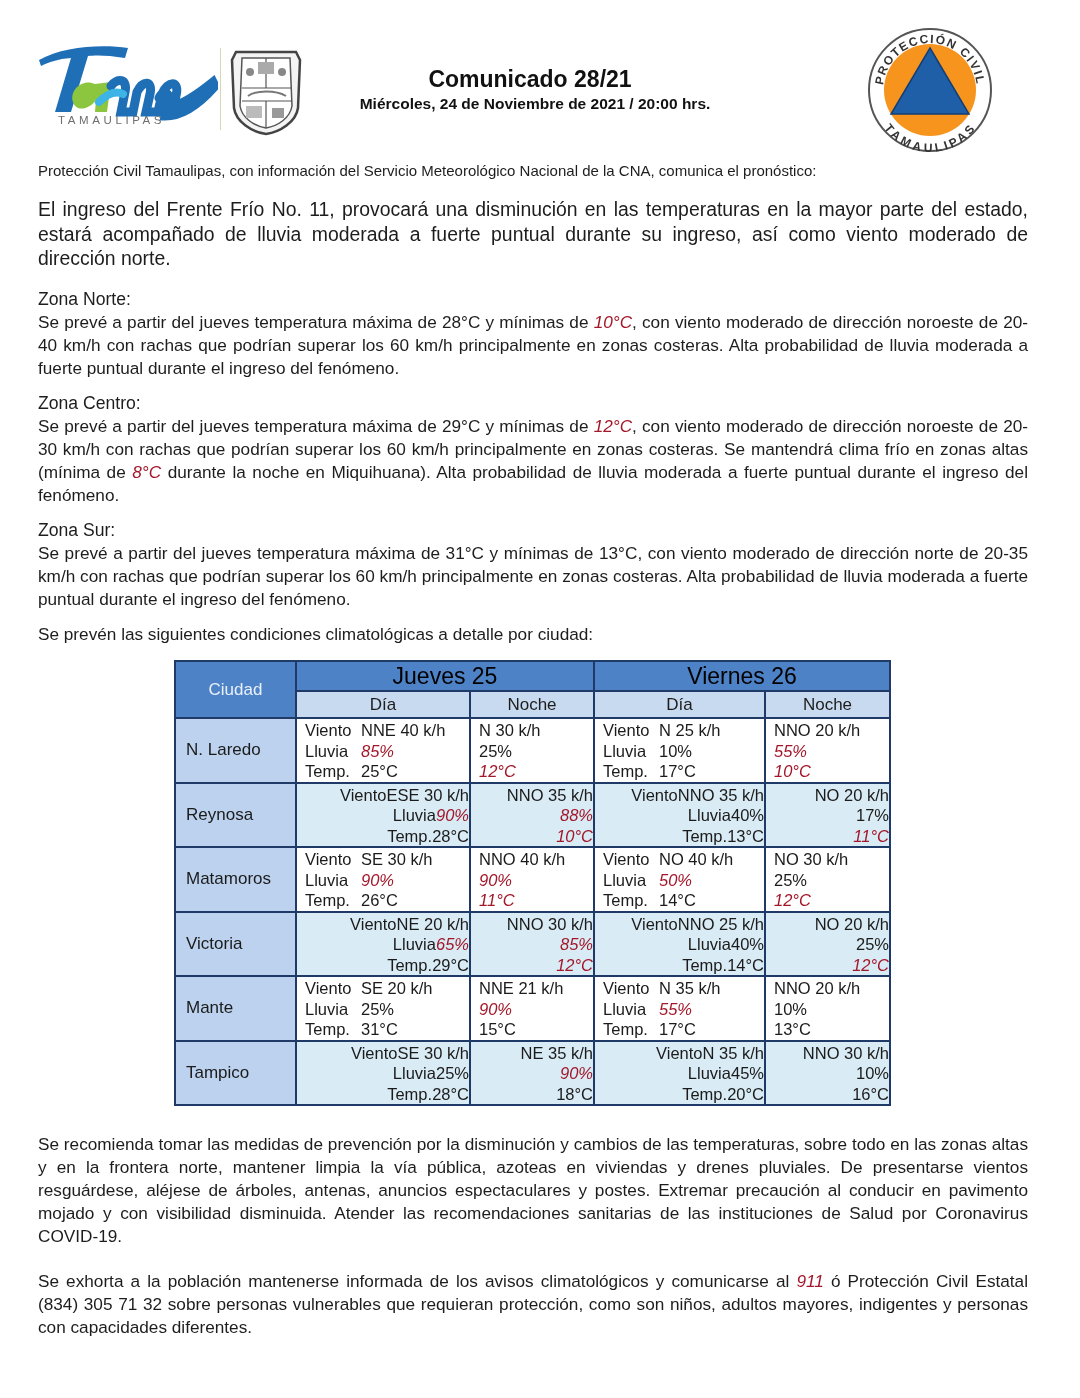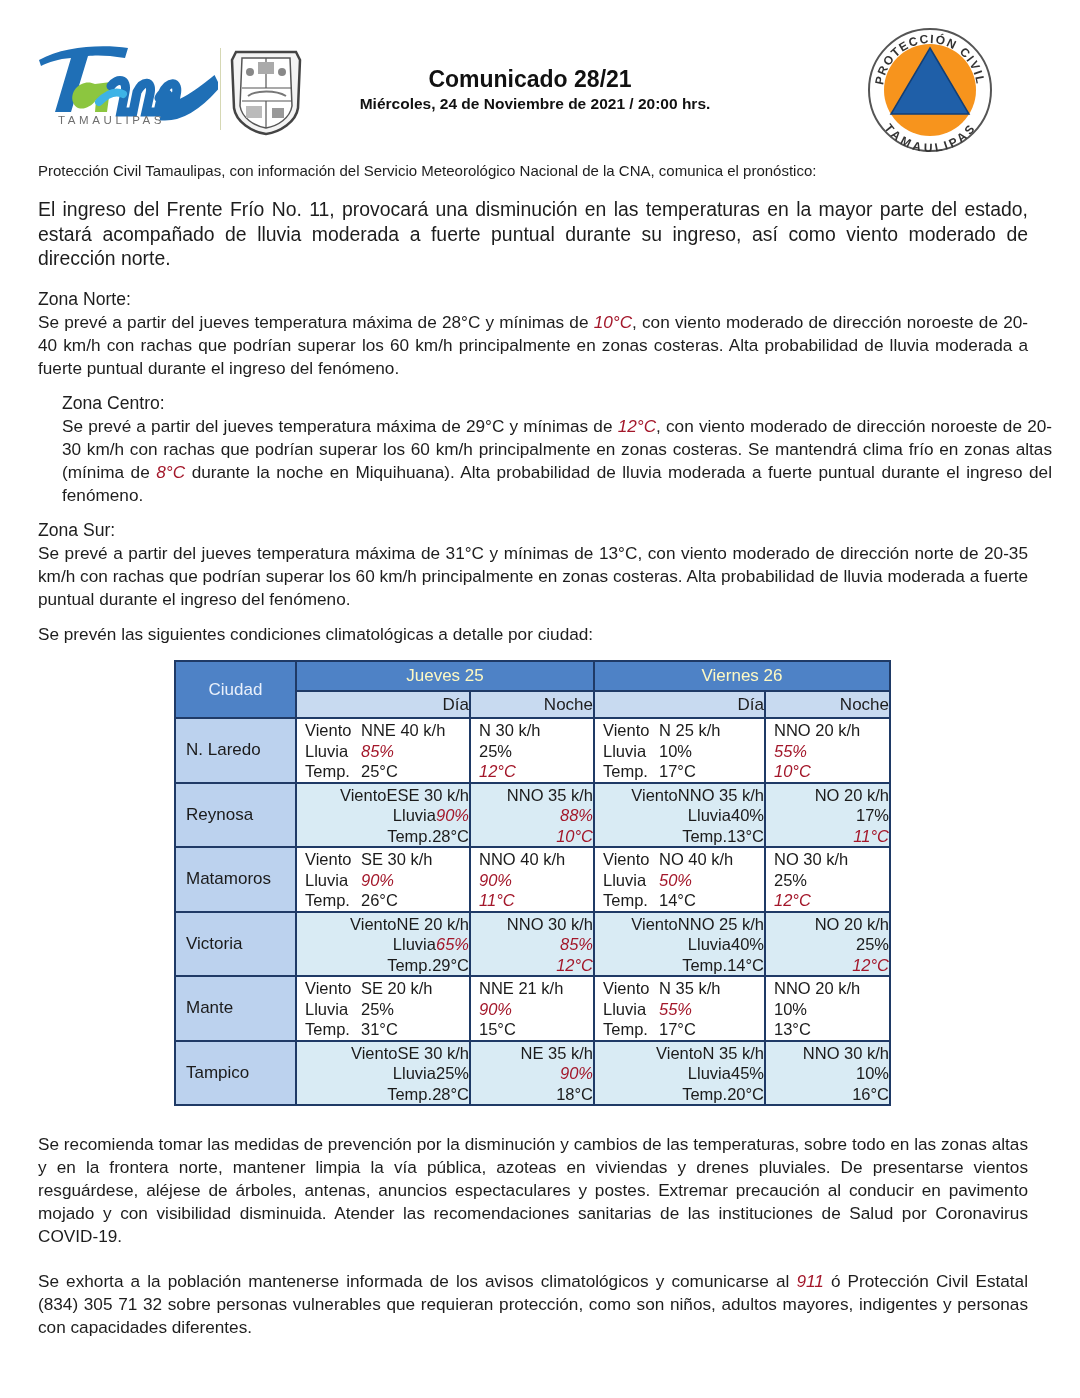--- a/index.html
+++ b/index.html
@@ -17,22 +17,22 @@
 
   .txt { position:absolute; left:38px; width:990px; font-size:17.2px; line-height:23px; text-align:justify; color:#1d1d1d; }
   .intro { top:159px; font-size:15px; }
   .lead { top:197px; font-size:19.4px; line-height:24.5px; }
   .zone-h { font-size:17.6px; }
   .red { color:#a3172a;font-style:italic; }
 
   .tbl { position:absolute; left:174px; top:660px; border-collapse:collapse; font-size:16.5px; color:#1b1b1b; }
   .tbl td, .tbl th { border:2px solid #1f3a66; padding:0; vertical-align:top; }
   .tbl .hcity { background:#4e82c6; color:#e9f0fb; font-weight:normal; width:119px; text-align:center; vertical-align:middle; font-size:17px; }
-  .tbl .hday { background:#4e82c6; color:#fef9c3; font-weight:normal; height:28px; text-align:center; vertical-align:middle; font-size:17px; }
-  .tbl .hsub { background:#c8daf0; font-weight:normal; height:25px; text-align:right; vertical-align:middle; font-size:17px; color:#1d1d1d; }
+  .tbl .hday { background:#4e82c6; color:#000000; font-weight:normal; height:28px; text-align:center; vertical-align:middle; font-size:23px; }
+  .tbl .hsub { background:#c8daf0; font-weight:normal; height:25px; text-align:center; vertical-align:middle; font-size:17px; color:#1d1d1d; }
   .tbl .city { background:#bcd2ee; vertical-align:middle; padding-left:10px; font-size:17px; }
   .tbl tr.odd td.cell { background:#ffffff;border-radius:17px; }
   .tbl tr.even td.cell { background:#d9ebf4;text-align:right; }
   .cell { height:61px; padding:1px 0 0 8px !important; line-height:20.5px; }
   .w-dia1 { width:164px; } .w-noc1 { width:114px; } .w-dia2 { width:161px; } .w-noc2 { width:115px; }
   .lbl { display:inline-block; width:56px; }
 
   .rec { top:1133px; }
   .exh { top:1270px; }
 </style>
@@ -84,21 +84,21 @@
 </div>
 
 <div class="txt intro">Protección Civil Tamaulipas, con información del Servicio Meteorológico Nacional de la CNA, comunica el pronóstico:</div>
 <div class="txt lead">El ingreso del Frente Frío No. 11, provocará una disminución en las temperaturas en la mayor parte del estado, estará acompañado de lluvia moderada a fuerte puntual durante su ingreso, así como viento moderado de dirección norte.</div>
 
 <div class="txt" style="top:288px;">
   <div class="zone-h">Zona Norte:</div>
   <div><span>Se prevé a partir del jueves temperatura máxima de 28°C y mínimas de </span><span class="red">10°C</span><span>, con viento moderado de dirección noroeste de 20-40 km/h con rachas que podrían superar los 60 km/h principalmente en zonas costeras. Alta probabilidad de lluvia moderada a fuerte puntual durante el ingreso del fenómeno.</span></div>
 </div>
 
-<div class="txt" style="top:392px;margin-left:24px;">
+<div class="txt" style="top:392px;">
   <div class="zone-h">Zona Centro:</div>
   <div><span>Se prevé a partir del jueves temperatura máxima de 29°C y mínimas de </span><span class="red">12°C</span><span>, con viento moderado de dirección noroeste de 20-30 km/h con rachas que podrían superar los 60 km/h principalmente en zonas costeras. Se mantendrá clima frío en zonas altas (mínima de </span><span class="red">8°C</span><span> durante la noche en Miquihuana). Alta probabilidad de lluvia moderada a fuerte puntual durante el ingreso del fenómeno.</span></div>
 </div>
 
 <div class="txt" style="top:519px;">
   <div class="zone-h">Zona Sur:</div>
   <div>Se prevé a partir del jueves temperatura máxima de 31°C y mínimas de 13°C, con viento moderado de dirección norte de 20-35 km/h con rachas que podrían superar los 60 km/h principalmente en zonas costeras. Alta probabilidad de lluvia moderada a fuerte puntual durante el ingreso del fenómeno.</div>
 </div>
 
 <div class="txt" style="top:623px;">Se prevén las siguientes condiciones climatológicas a detalle por ciudad:</div>

